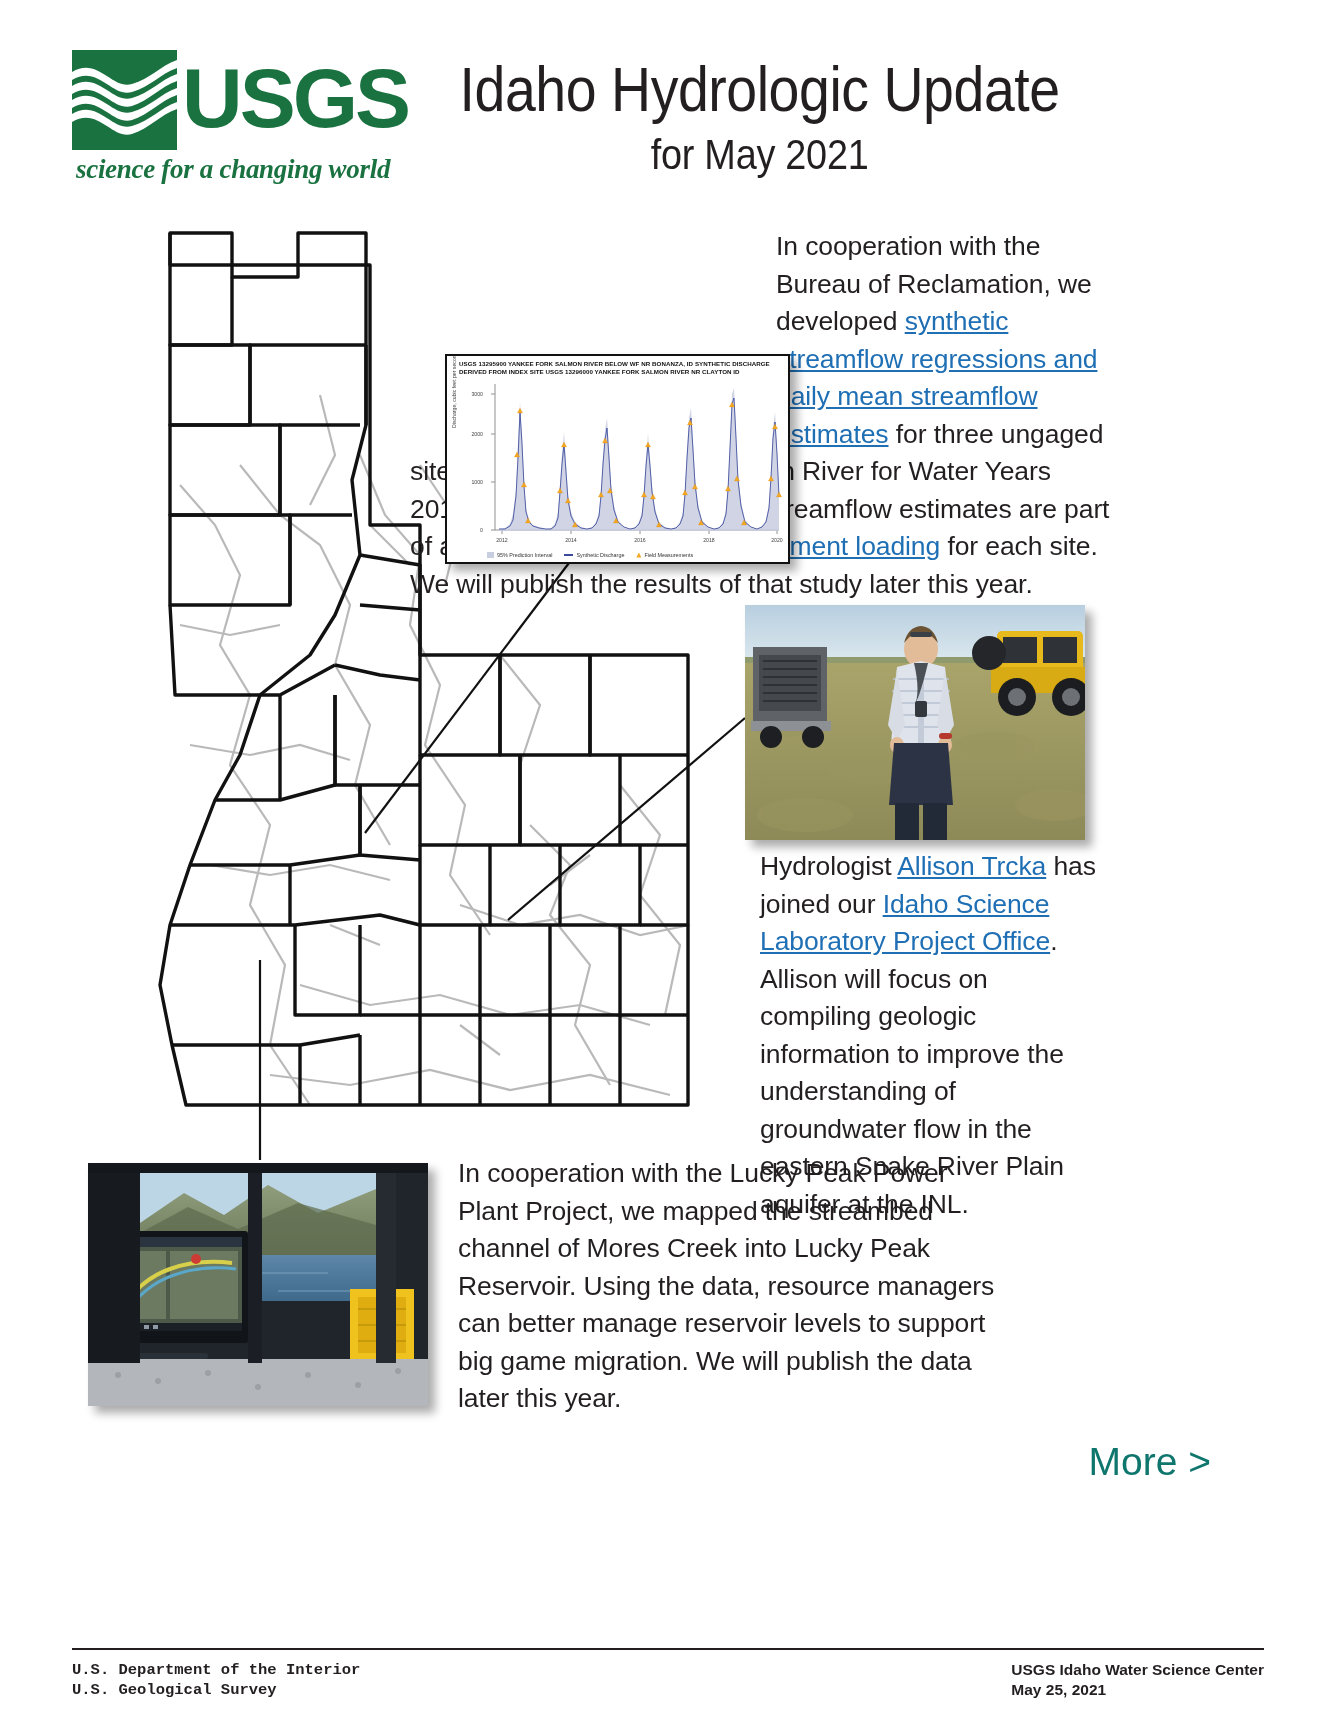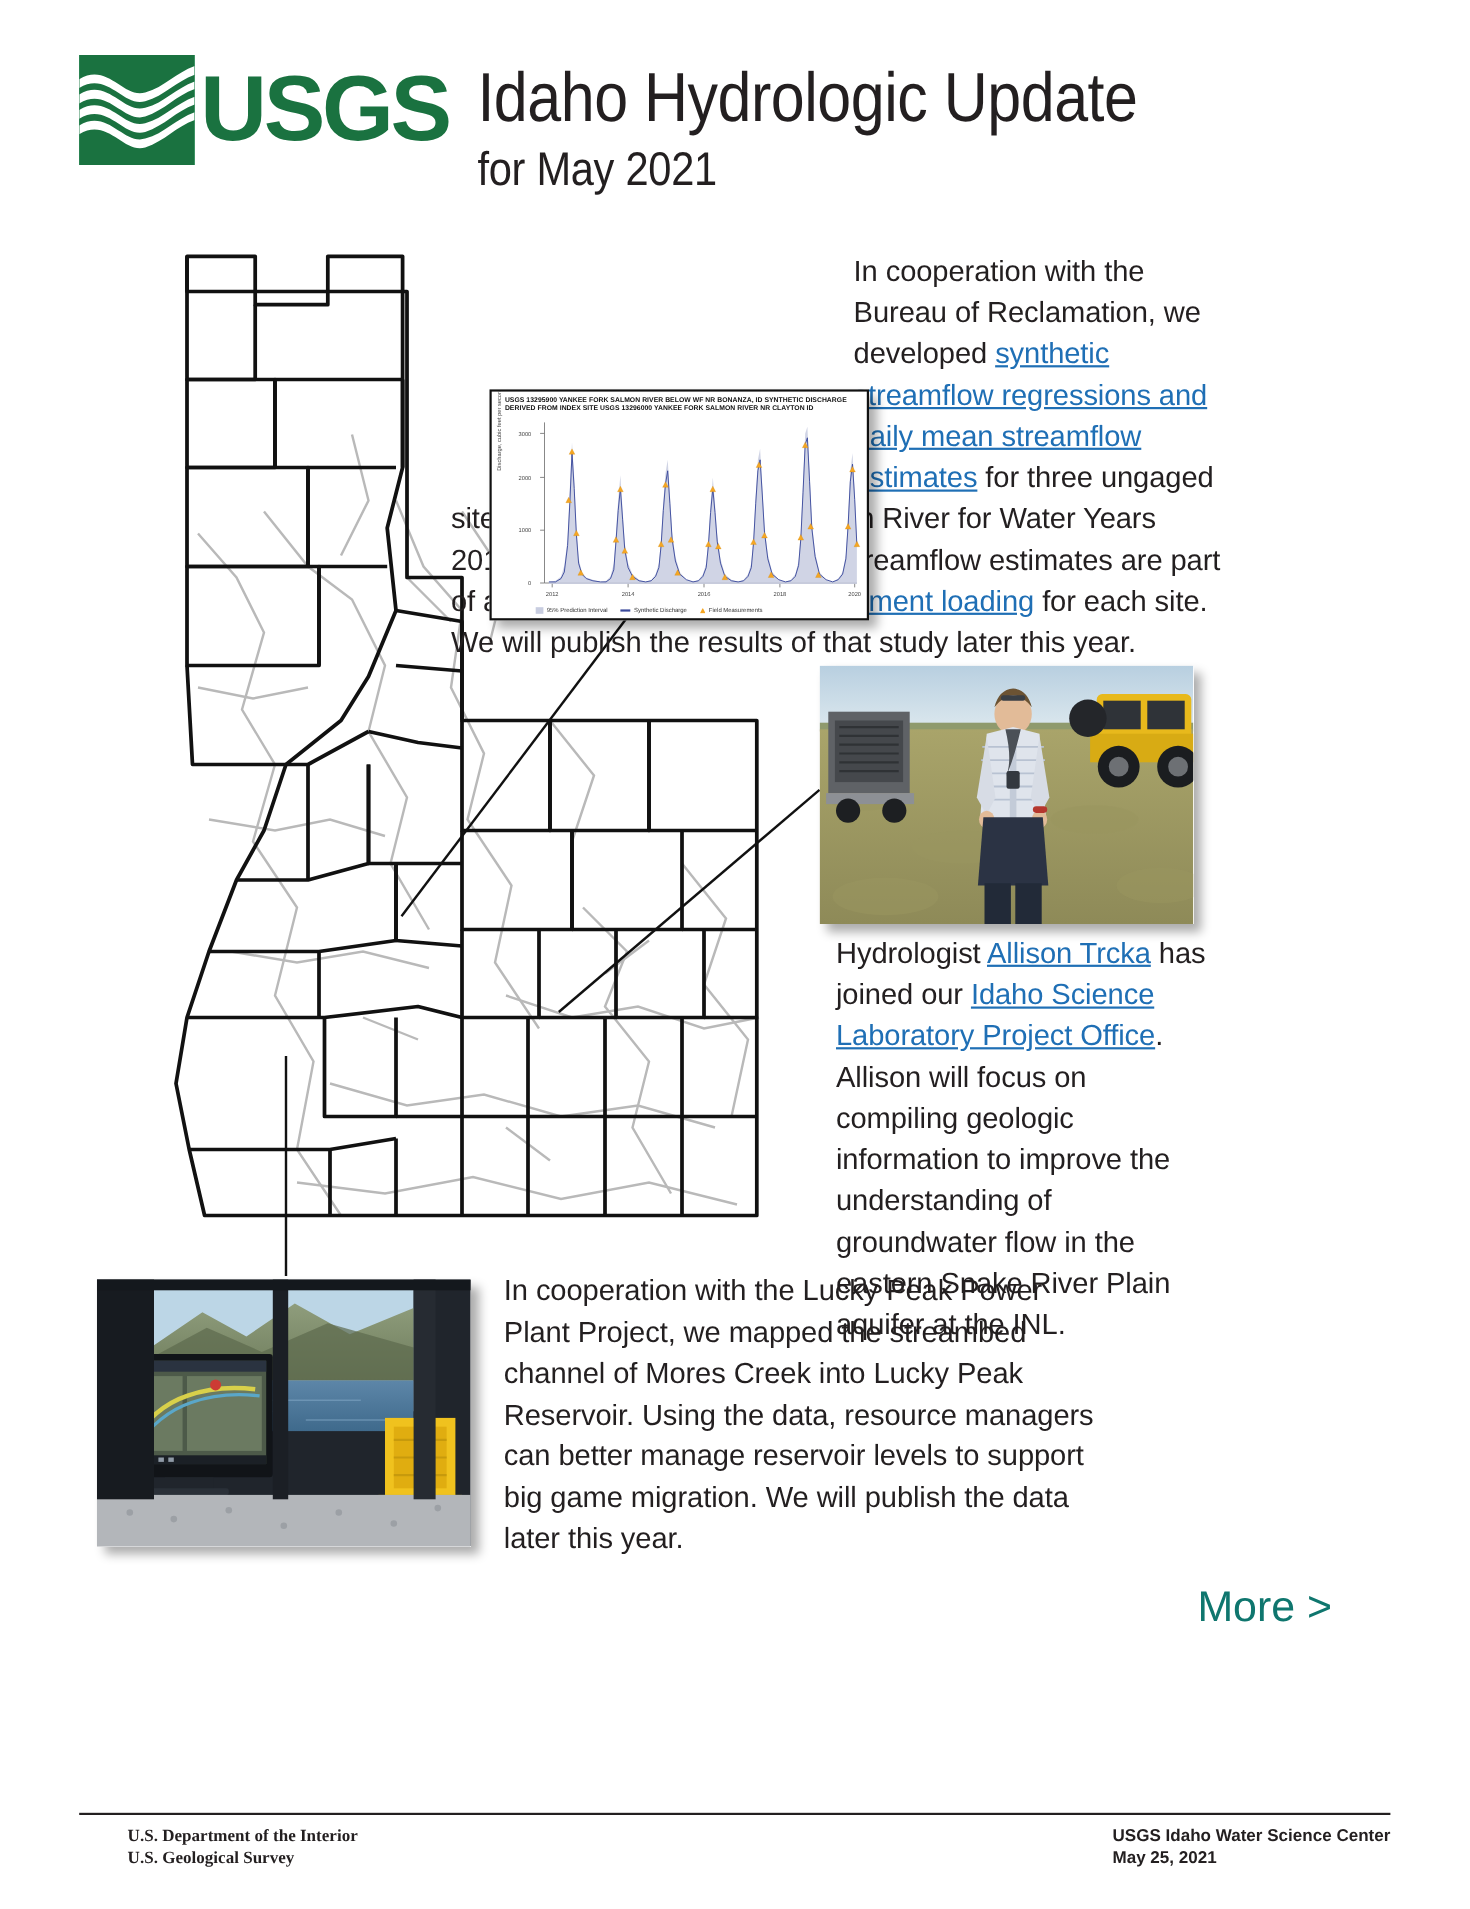--- a/index.html
+++ b/index.html
@@ -16,20 +16,21 @@
     overflow: hidden;
   }
 
   
   #header {
     position: absolute;
     left: 72px;
     top: 42px;
     width: 1100px;
     height: 150px;
+    text-align: center;
   }
   #usgs-logo {
     position: absolute;
     left: 0;
     top: 8px;
     width: 340px;
     height: 140px;
   }
   .logo-mark {
     position: absolute;
@@ -250,26 +251,25 @@
     left: 72px;
     top: 1648px;
     width: 1192px;
     height: 2px;
     background: #231f20;
   }
   #footer-left {
     position: absolute;
     left: 72px;
     top: 1660px;
-    font-family: Liberation Serif, serif;
+    font-family: Liberation Mono, monospace;
     font-weight: bold;
     font-size: 15.5px;
     line-height: 20px;
     color: #231f20;
-    margin-left: 44px;
   }
   #footer-right {
     position: absolute;
     right: 72px;
     top: 1660px;
     text-align: left;
     font-family: "Liberation Sans Narrow", "Liberation Sans", sans-serif;
     font-weight: bold;
     font-size: 15.5px;
     line-height: 20px;
@@ -285,20 +285,21 @@
     <div class="logo-mark">
       <svg class="logo-wave" viewBox="0 0 105 100" preserveAspectRatio="none">
         <rect x="0" y="0" width="105" height="100" fill="#1a7240"></rect>
         <path d="M0,22 C26,6 40,40 60,34 C78,29 88,16 105,10 L105,18 C88,24 78,37 60,42 C40,48 26,14 0,30 Z" fill="#ffffff"></path>
         <path d="M0,36 C26,20 40,54 60,48 C78,43 88,30 105,24 L105,31 C88,37 78,50 60,56 C40,62 26,28 0,44 Z" fill="#ffffff"></path>
         <path d="M0,50 C26,34 40,68 60,62 C78,57 88,44 105,38 L105,45 C88,51 78,64 60,70 C40,76 26,42 0,58 Z" fill="#ffffff"></path>
         <path d="M0,64 C26,48 40,82 60,76 C78,71 88,58 105,52 L105,59 C88,65 78,78 60,84 C40,90 26,56 0,72 Z" fill="#ffffff"></path>
       </svg>
     </div>
     <div class="logo-usgs-text">USGS</div>
+    <div class="logo-tagline">science for a changing world</div>
   </div>
 
   <div id="title-block">
     <div id="doc-title">Idaho Hydrologic Update</div>
     <div id="doc-subtitle">for May 2021</div>
   </div>
 </div>
 
 <div id="idaho-map">
   <svg viewBox="0 0 590 900" width="590" height="900">

